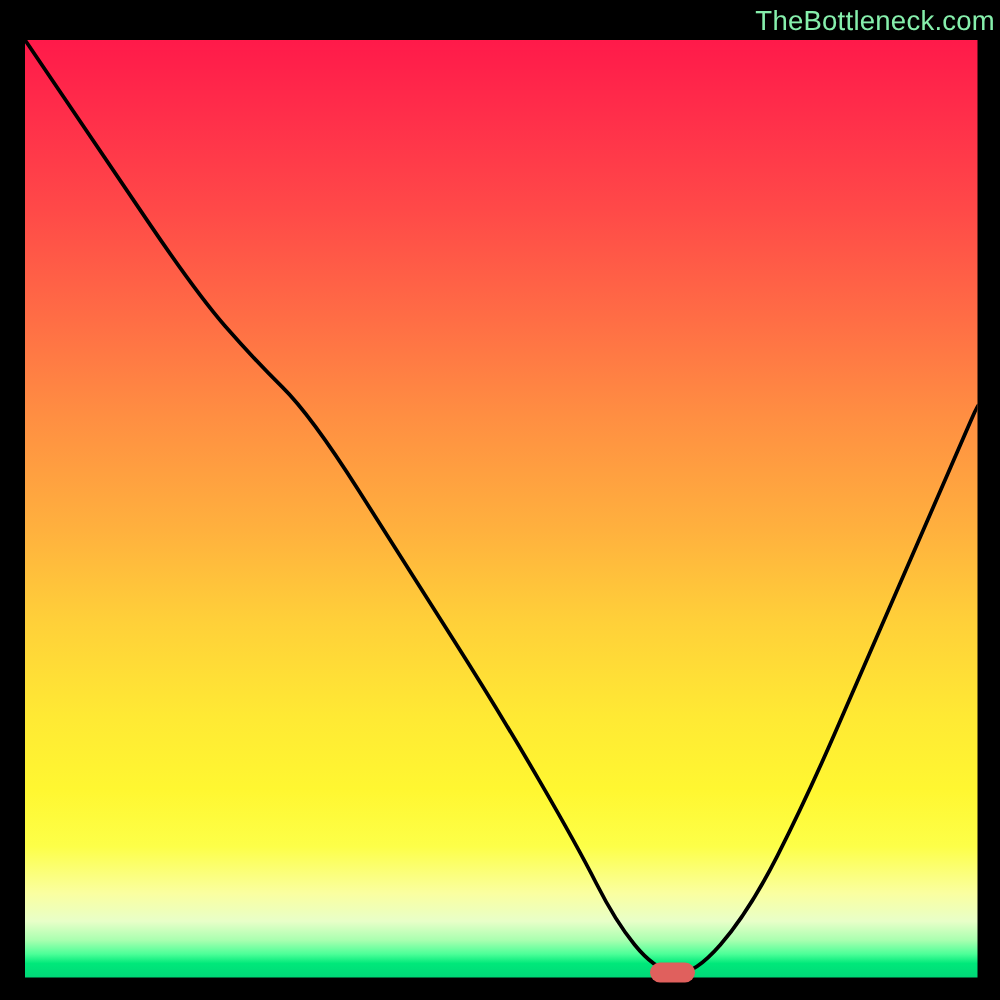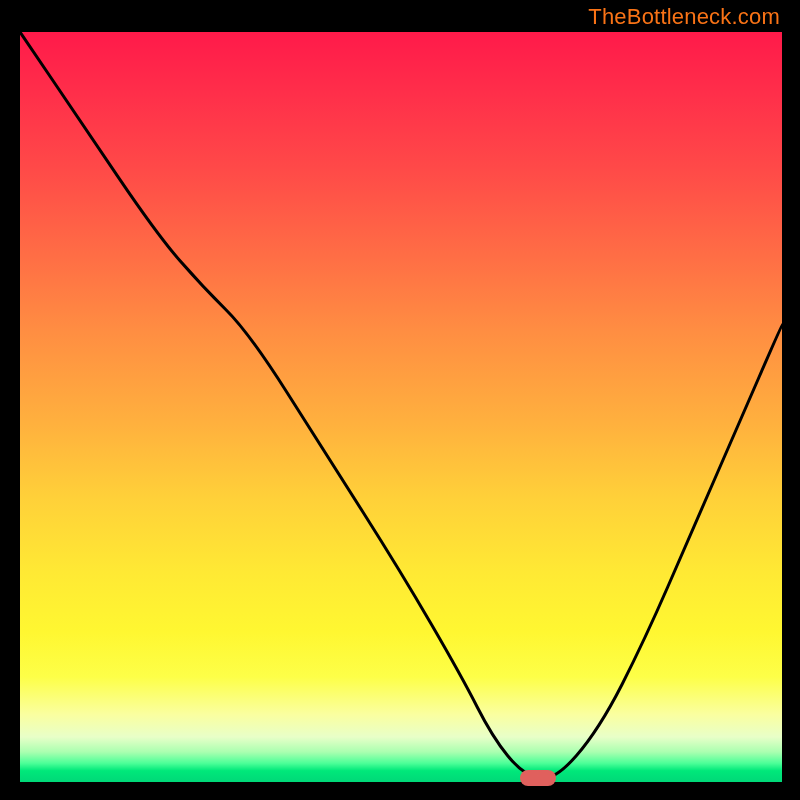--- a/index.html
+++ b/index.html
@@ -7,22 +7,22 @@
     width: 800px;
     height: 800px;
     background: #000000;
     position: relative;
     font-family: Arial, Helvetica, sans-serif;
     overflow: hidden;
   }
   .attribution {
     position: absolute;
     top: 4px;
-    right: 20px;
-    color: #f97316;
+    right: 4px;
+    color: #86efac;
     font-size: 22px;
     font-weight: 400;
     letter-spacing: 0.2px;
     z-index: 10;
   }
   .plot-area {
     position: absolute;
     left: 20px;
     top: 32px;
     width: 762px;

